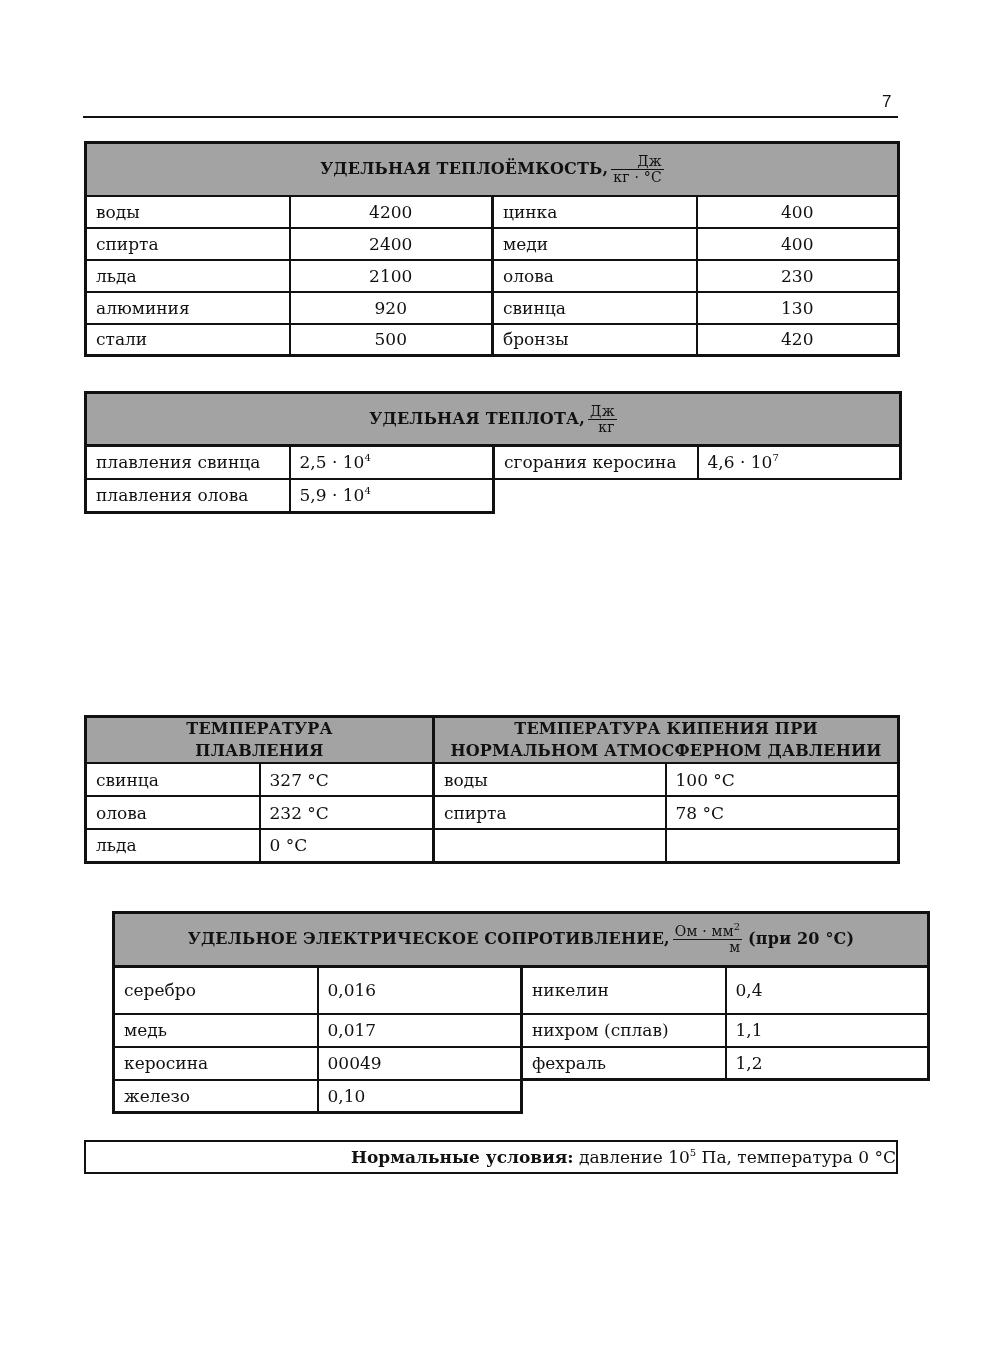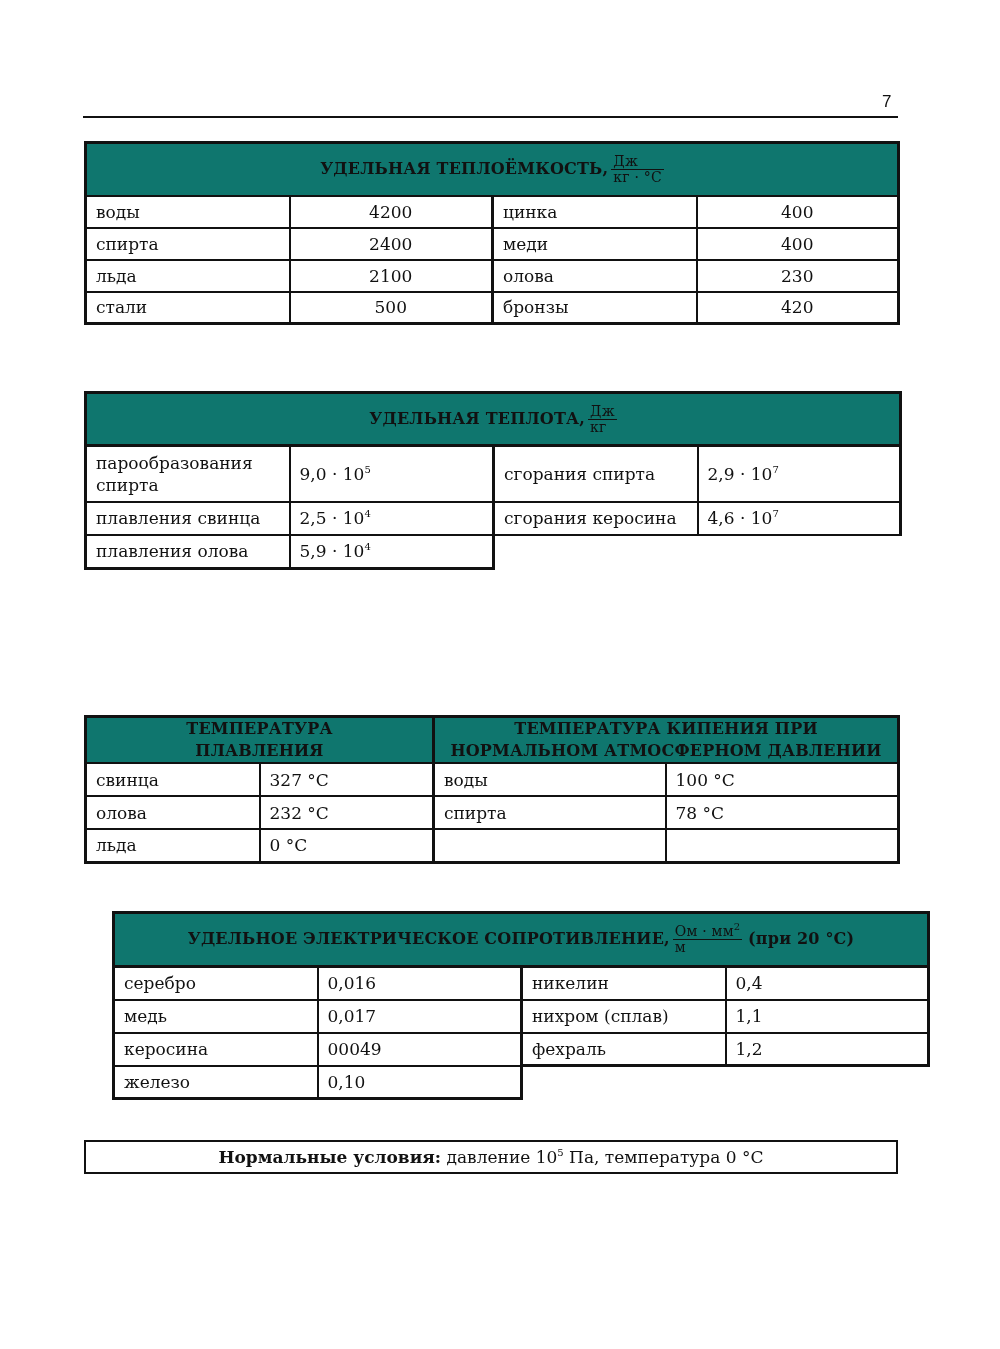--- a/index.html
+++ b/index.html
@@ -1,30 +1,30 @@
 <!DOCTYPE html>
 <html><head>
 <meta charset="utf-8">
 <style>
   html, body { margin: 0; padding: 0; background: #ffffff; }
   body { width: 1000px; height: 1349px; position: relative; font-family: "DejaVu Serif", "Liberation Serif", serif; color: #111; }
   .page-num { position: absolute; left: 882px; top: 92px; font-family: "Liberation Sans", sans-serif; font-size: 17px; }
   .rule { position: absolute; left: 83px; top: 116px; width: 815px; height: 0; border-top: 2px solid #111; }
   table { position: absolute; border-collapse: collapse; table-layout: fixed; font-size: 17px; }
   td, th { border: 2px solid #111; padding: 0 9px; vertical-align: middle; text-align: left; font-weight: normal; }
-  th.hdr { background: #0f766e; text-align: center; font-weight: bold; font-size: 16px; letter-spacing: 0.2px; }
+  th.hdr { background: #a3a3a3; text-align: center; font-weight: bold; font-size: 16px; letter-spacing: 0.2px; }
   .outer { border: 3px solid #111; }
   .center { text-align: center; }
   .thick-right { border-right: 3px solid #111; }
   .blank { border: none; background: #fff; }
-  .frac { display: inline-block; vertical-align: middle; text-align: left; font-weight: normal; font-size: 14px; line-height: 15px; margin-left: 3px; }
+  .frac { display: inline-block; vertical-align: middle; text-align: right; font-weight: normal; font-size: 14px; line-height: 15px; margin-left: 3px; }
   .frac .num { display: block; border-bottom: 1px solid #111; padding: 0 2px; }
   .frac .den { display: block; padding: 0 2px; }
   sup { font-size: 10px; vertical-align: super; line-height: 0; }
-  .note { position: absolute; left: 84px; top: 1140px; width: 810px; height: 30px; border: 2px solid #111; text-align: center; line-height: 30px; font-size: 17px; }
+  .note { position: absolute; left: 84px; top: 1140px; width: 810px; height: 30px; border: 2px solid #111; text-align: right; line-height: 30px; font-size: 17px; }
 </style>
 </head>
 <body>
 
 <div class="page-num">7</div>
 <div class="rule"></div>
 
 <table class="outer" style="left:84px; top:141px; width:813px;">
   <colgroup>
       <col style="width:204px">
@@ -50,46 +50,46 @@
     <td>меди</td>
     <td class="center">400</td>
   </tr>
   <tr style="height:32px">
     <td>льда</td>
     <td class="center thick-right">2100</td>
     <td>олова</td>
     <td class="center">230</td>
   </tr>
   <tr style="height:32px">
+    <td>алюминия</td>
+    <td class="center thick-right">920</td>
+    <td>свинца</td>
+    <td class="center">130</td>
+  </tr>
+  <tr style="height:32px">
     <td>стали</td>
     <td class="center thick-right">500</td>
     <td>бронзы</td>
     <td class="center">420</td>
   </tr>
 </tbody>
   </table>
 
 <table style="left:84px; top:391px; width:815px;">
   <colgroup>
       <col style="width:204px">
       <col style="width:204px">
       <col style="width:204px">
       <col style="width:203px">
     </colgroup>
   <tbody>
       <tr style="height:53px">
     <th class="hdr" colspan="4" style="border-width:3px">
       <span>УДЕЛЬНАЯ  ТЕПЛОТА,</span><span class="frac"><span class="num">Дж</span><span class="den">кг</span></span>
     </th>
-  </tr>
-  <tr style="height:56px">
-    <td style="border-left-width:3px; line-height:22px">парообразования спирта</td>
-    <td class="thick-right"><span>9,0 · 10</span><sup>5</sup></td>
-    <td>сгорания спирта</td>
-    <td style="border-right-width:3px"><span>2,9 · 10</span><sup>7</sup></td>
   </tr>
   <tr style="height:33px">
     <td style="border-left-width:3px">плавления свинца</td>
     <td class="thick-right"><span>2,5 · 10</span><sup>4</sup></td>
     <td>сгорания керосина</td>
     <td style="border-right-width:3px"><span>4,6 · 10</span><sup>7</sup></td>
   </tr>
   <tr style="height:34px">
     <td style="border-left-width:3px; border-bottom-width:3px">плавления олова</td>
     <td class="thick-right" style="border-bottom-width:3px"><span>5,9 · 10</span><sup>4</sup></td>
@@ -142,21 +142,21 @@
       <col style="width:204px">
       <col style="width:203px">
     </colgroup>
   <tbody>
       <tr style="height:54px">
     <th class="hdr" colspan="4" style="border-width:3px">
       <span>УДЕЛЬНОЕ  ЭЛЕКТРИЧЕСКОЕ  СОПРОТИВЛЕНИЕ,</span><span class="frac"><span class="num"><span>Ом · мм</span><sup>2</sup></span><span class="den">м</span></span>
       <span>(при 20 °С)</span>
     </th>
   </tr>
-  <tr style="height:33px">
+  <tr style="height:47px">
     <td style="border-left-width:3px">серебро</td>
     <td class="thick-right">0,016</td>
     <td>никелин</td>
     <td style="border-right-width:3px">0,4</td>
   </tr>
   <tr style="height:33px">
     <td style="border-left-width:3px">медь</td>
     <td class="thick-right">0,017</td>
     <td>нихром (сплав)</td>
     <td style="border-right-width:3px">1,1</td>

